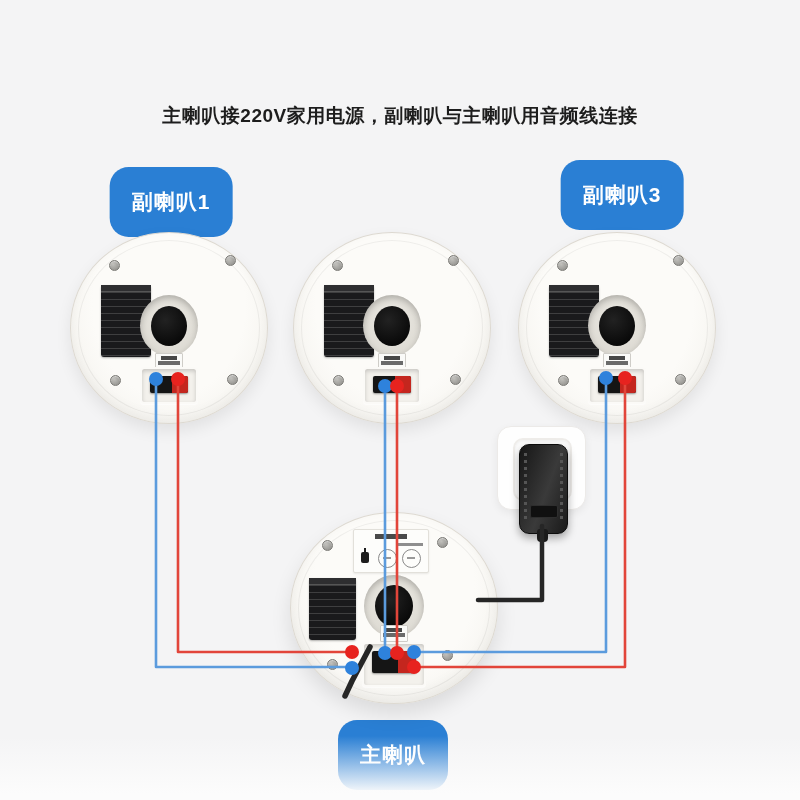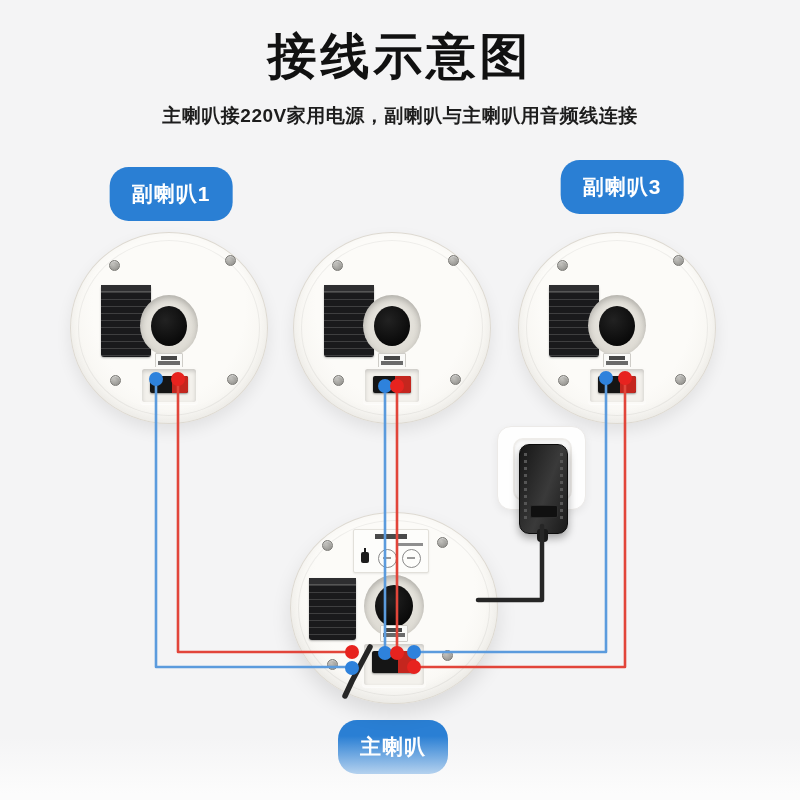--- a/index.html
+++ b/index.html
@@ -7,21 +7,21 @@
   #stage{position:relative;width:800px;height:800px;background:#f4f4f5;overflow:hidden;}
 
   
   .title{position:absolute;left:0;top:24px;width:100%;text-align:center;
          font-size:49px;font-weight:900;color:#111;letter-spacing:4px;}
   .subtitle{position:absolute;left:0;top:103px;width:100%;text-align:center;
          font-size:19px;font-weight:600;color:#1d1d1d;letter-spacing:.5px;}
 
   
   .badge{position:absolute;transform:translateX(-50%);height:38px;line-height:38px;
-         padding:8px 22px;border-radius:19px;background:#2a7fd4;color:#fff;
+         padding:16px 22px;border-radius:19px;background:#2a7fd4;color:#fff;
          font-size:21px;font-weight:700;letter-spacing:1px;white-space:nowrap;}
 
   
   .speaker{position:absolute;border-radius:50%;
            background:radial-gradient(ellipse at 50% 38%,#fcfbf8 55%,#f0eee8 100%);
            border:1px solid #ddd9d1;
            box-shadow:0 7px 16px rgba(0,0,0,.08), inset 0 -5px 12px rgba(0,0,0,.05);}
   .speaker::before{content:"";position:absolute;inset:7px;border-radius:50%;
            border:1px solid rgba(0,0,0,.055);}
   .screw{position:absolute;width:9px;height:9px;border-radius:50%;
@@ -77,21 +77,20 @@
 
   .overlay{position:absolute;left:0;top:0;pointer-events:none;}
   .fade{position:absolute;left:0;bottom:0;width:100%;height:64px;
         background:linear-gradient(rgba(244,244,245,0),#fcfcfc 90%);}
 </style>
 </head>
 <body>
 
 <div id="stage">
 
-  <div class="title">接线示意图</div>
   <div class="subtitle">主喇叭接220V家用电源，副喇叭与主喇叭用音频线连接</div>
 
   <div class="badge" style="left:171px;top:167px;">副喇叭1</div>
   <div class="badge" style="left:622px;top:160px;">副喇叭3</div>
   <div class="badge" style="left:393px;top:720px;">主喇叭</div>
 
   <div class="speaker" style="left:70px;top:232px;width:196px;height:190px;">
     <div class="screw" style="left:38px;top:27px;"></div>
     <div class="screw" style="left:154px;top:22px;"></div>
     <div class="screw" style="left:39px;top:142px;"></div>

